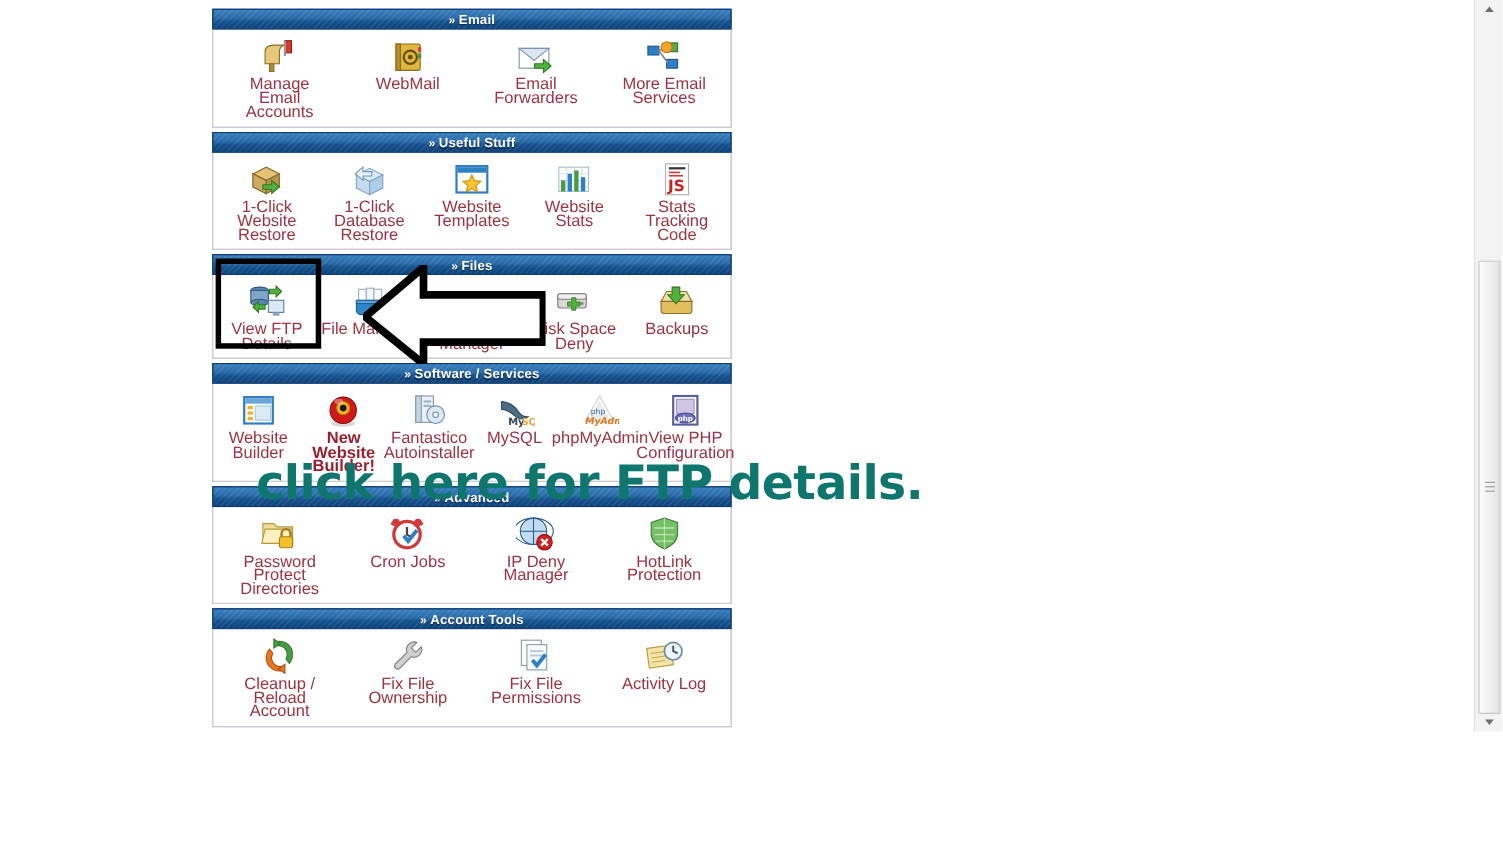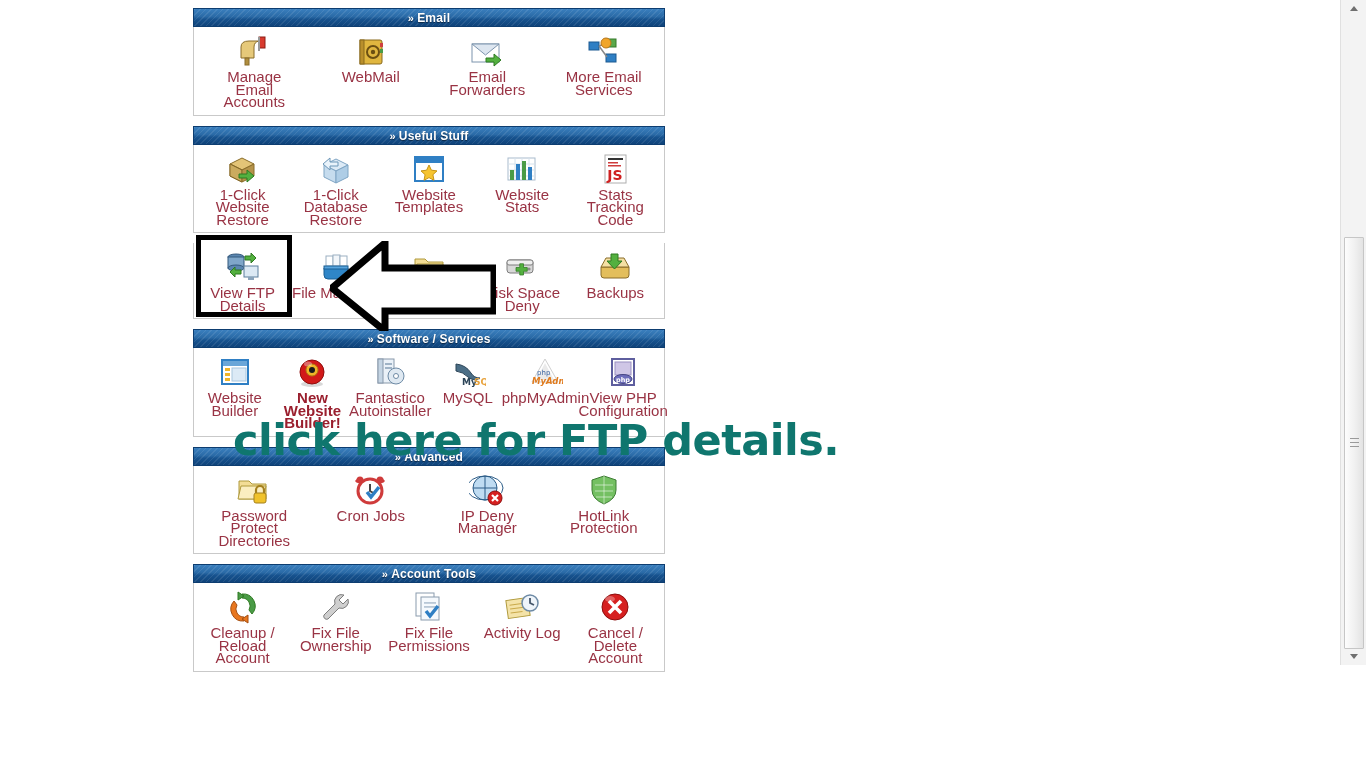--- a/index.html
+++ b/index.html
@@ -20,21 +20,21 @@
 
   
   #panel-column {
     position: absolute;
     left: 193px;
     top: 8px;
     width: 472px;
   }
 
   .section {
-    margin-bottom: 10px;
+    margin-bottom: 4px;
     background: #6d28d9;
   }
 
   .section-header {
     height: 19px;
     line-height: 19px;
     text-align: center;
     color: #ffffff;
     font-size: 12px;
     font-weight: bold;
@@ -282,20 +282,21 @@
     <rect x="11" y="6" width="15" height="2" fill="#333"></rect>
     <rect x="11" y="10" width="10" height="1.5" fill="#cf3b3b"></rect>
     <rect x="11" y="13" width="13" height="1.5" fill="#cf3b3b"></rect>
     <text x="18" y="28" font-family="DejaVu Sans, sans-serif" font-size="14" font-weight="bold" fill="#cf2020" text-anchor="middle">JS</text>
               </svg></span>
             <div class="tile-label">Stats Tracking Code</div>
           </div>
         </div>
       </div>
       <div class="section">
+        <div class="section-header"><span class="chev">»</span><span>Files</span></div>
         <div class="section-body">
           <div class="tile">
             <span class="tile-icon"><svg width="36" height="34" viewBox="0 0 36 34" xmlns="http://www.w3.org/2000/svg">
     <ellipse cx="11" cy="7" rx="8" ry="3" fill="#5b86b0" stroke="#33587d"></ellipse>
     <rect x="3" y="7" width="16" height="11" fill="#7fa6c9" stroke="#33587d"></rect>
     <ellipse cx="11" cy="18" rx="8" ry="3" fill="#5b86b0" stroke="#33587d"></ellipse>
     <rect x="19" y="16" width="14" height="11" fill="#dce9f4" stroke="#5c7e9c"></rect>
     <rect x="23" y="27" width="6" height="3" fill="#8aa4bb"></rect>
     <path d="M20 6 l6 0 0-3 5 5 -5 5 0-3 -6 0z" fill="#53b03f" stroke="#2f7a22"></path>
     <path d="M16 24 l-6 0 0 3 -5-5 5-5 0 3 6 0z" fill="#53b03f" stroke="#2f7a22"></path>
@@ -473,28 +474,20 @@
             <div class="tile-label">Fix File Permissions</div>
           </div>
           <div class="tile">
             <span class="tile-icon"><svg width="36" height="34" viewBox="0 0 36 34" xmlns="http://www.w3.org/2000/svg">
     <rect x="3" y="9" width="22" height="18" fill="#f4e3a8" stroke="#b09a3d" transform="rotate(-8 14 18)"></rect>
     <path d="M6 14 h16 M6 18 h16 M6 22 h12" stroke="#c9a94a" transform="rotate(-8 14 18)"></path>
     <circle cx="26" cy="13" r="8" fill="#eef4fa" stroke="#6d8aa5" stroke-width="1.5"></circle>
     <path d="M26 8 V13 L30 15" stroke="#44566a" stroke-width="1.8" fill="none"></path>
               </svg></span>
             <div class="tile-label">Activity Log</div>
-          </div>
-          <div class="tile">
-            <span class="tile-icon"><svg width="36" height="34" viewBox="0 0 36 34" xmlns="http://www.w3.org/2000/svg">
-    <circle cx="18" cy="17" r="13" fill="#d62020" stroke="#8d0d0d"></circle>
-    <ellipse cx="13" cy="9" rx="5" ry="3" fill="#ffffff" opacity=".3"></ellipse>
-    <path d="M12 11 l12 12 M24 11 l-12 12" stroke="#ffffff" stroke-width="3.6"></path>
-              </svg></span>
-            <div class="tile-label">Cancel / Delete Account</div>
           </div>
         </div>
       </div>
     </div>
 
   <div id="ann-rect"></div>
 
   <div id="ann-arrow">
     <svg width="166" height="90" viewBox="0 0 166 90" xmlns="http://www.w3.org/2000/svg">
       <polygon points="2,47 55,2 55,27 164,27 164,70 55,70 55,90" fill="#ffffff" stroke="#000000" stroke-width="7" stroke-linejoin="miter"></polygon>

